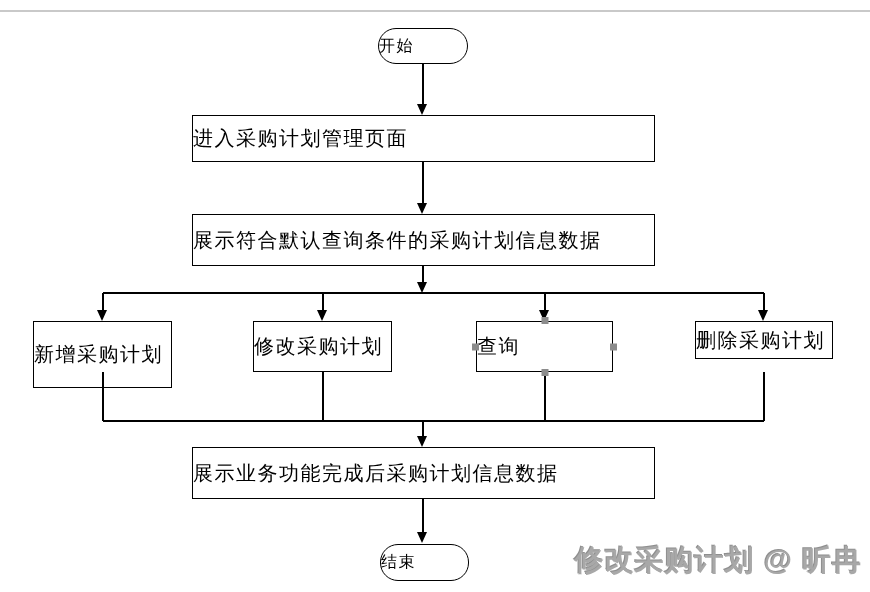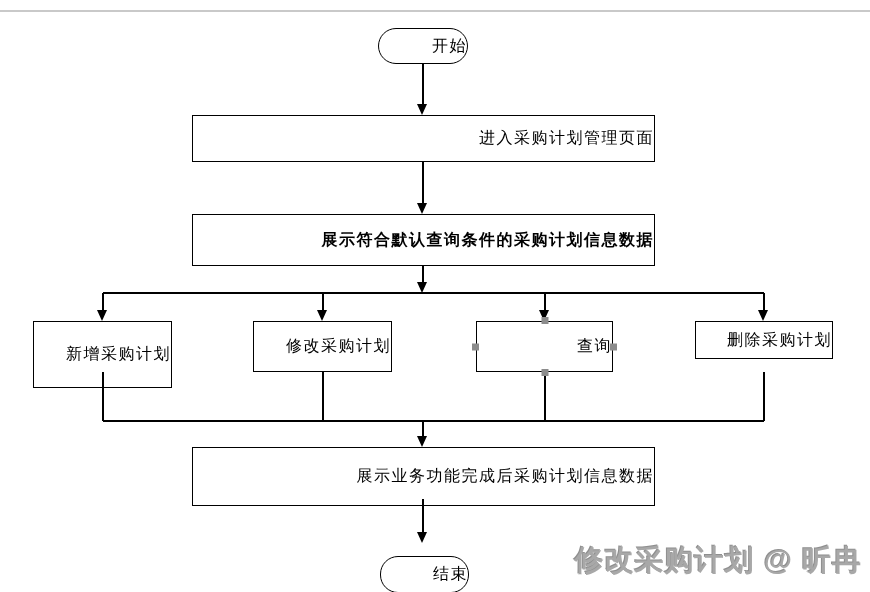--- a/index.html
+++ b/index.html
@@ -20,24 +20,24 @@
     width: 870px; height: 2px;
     background: var(--divider, #c9c9c9);
   }
   .node {
     position: absolute;
     box-sizing: border-box;
     background: var(--box-fill, #ffffff);
     border: 1.5px solid var(--box-border, #000000);
     display: flex;
     align-items: center;
-    justify-content: flex-end;
+    justify-content: flex-start;
   }
   .node .label {
-    font-size: 16px;
+    font-size: 20px;
     letter-spacing: 1.5px;
     white-space: nowrap;
     color: #000;
   }
   .terminal { border-radius: 18px; }
   .terminal .label { font-size: 16px; }
   .vline {
     position: absolute;
     width: 1.5px;
     background: var(--line, #000000);
@@ -89,21 +89,21 @@
   <div class="vline" style="left:422px; top:64px; height:40px;"></div>
   <div class="arrow-down" style="left:417px; top:104px;"></div>
 
   <div class="node" style="left:192px; top:115px; width:463px; height:47px;">
     <span class="label">进入采购计划管理页面</span>
   </div>
 
   <div class="vline" style="left:422px; top:162px; height:41px;"></div>
   <div class="arrow-down" style="left:417px; top:203px;"></div>
 
-  <div class="node" style="left:192px; top:214px; width:463px; height:52px;font-weight:bold;">
+  <div class="node" style="left:192px; top:214px; width:463px; height:52px;">
     <span class="label">展示符合默认查询条件的采购计划信息数据</span>
   </div>
 
   <div class="vline" style="left:422px; top:266px; height:16px;"></div>
   <div class="arrow-down" style="left:417px; top:282px;"></div>
   <div class="hline" style="left:103px; top:292px; width:661px;"></div>
 
   <div class="vline" style="left:102px; top:293px; height:17px;"></div>
   <div class="arrow-down" style="left:97px; top:310px;"></div>
 
@@ -138,26 +138,26 @@
 
   <div class="vline" style="left:102px; top:372px; height:49px;"></div>
   <div class="vline" style="left:322px; top:372px; height:49px;"></div>
   <div class="vline" style="left:544px; top:372px; height:49px;"></div>
   <div class="vline" style="left:763px; top:372px; height:49px;"></div>
   <div class="hline" style="left:103px; top:420px; width:661px;"></div>
 
   <div class="vline" style="left:422px; top:421px; height:15px;"></div>
   <div class="arrow-down" style="left:417px; top:436px;"></div>
 
-  <div class="node" style="left:192px; top:447px; width:463px; height:59px;">
+  <div class="node" style="left:192px; top:447px; width:463px; height:52px;">
     <span class="label">展示业务功能完成后采购计划信息数据</span>
   </div>
 
   <div class="vline" style="left:422px; top:499px; height:33px;"></div>
   <div class="arrow-down" style="left:417px; top:532px;"></div>
 
-  <div class="node terminal" style="left:380px; top:544px; width:89px; height:37px;margin-top:12px;">
+  <div class="node terminal" style="left:380px; top:544px; width:89px; height:37px;">
     <span class="label">结束</span>
   </div>
 
   <div class="watermark">修改采购计划 @ 昕冉</div>
 
 </div>
 
 </body></html>

